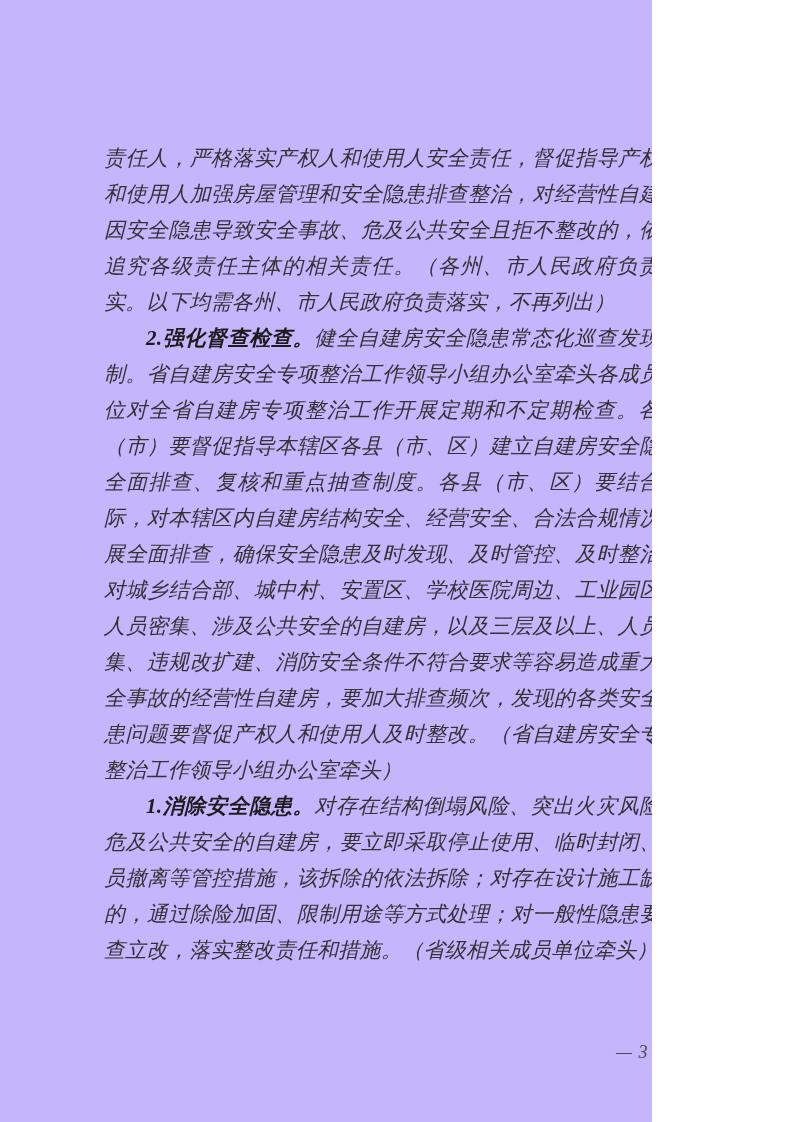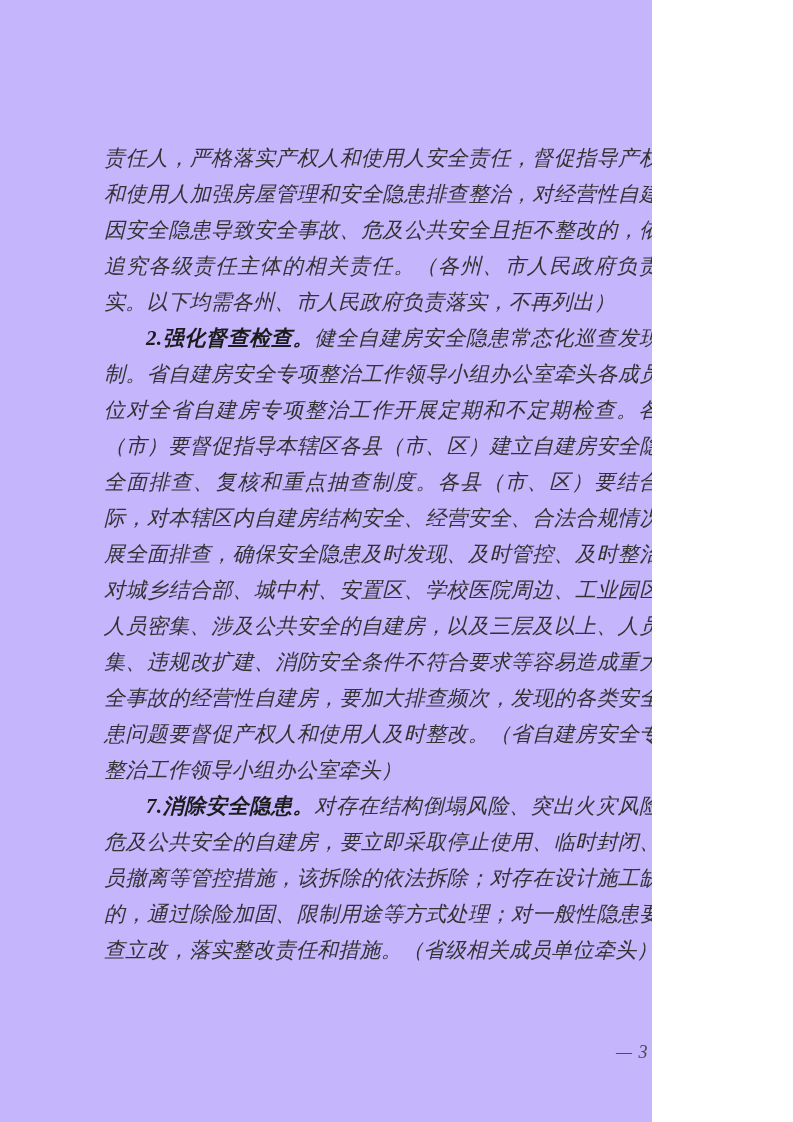--- a/index.html
+++ b/index.html
@@ -56,18 +56,18 @@
 </head>
 <body>
 
 <div class="page">
   <div class="content">
 
     <p class="para"><span>责任人，严格落实产权人和使用人安全责任，督促指导产权人和使用人加强房屋管理和安全隐患排查整治，对经营性自建房因安全隐患导致安全事故、危及公共安全且拒不整改的，依法追究各级责任主体的相关责任。（各州、市人民政府负责落实。以下均需各州、市人民政府负责落实，不再列出）</span></p>
 
     <p class="para indent"><span class="section-heading">2.强化督查检查。</span><span>健全自建房安全隐患常态化巡查发现机制。省自建房安全专项整治工作领导小组办公室牵头各成员单位对全省自建房专项整治工作开展定期和不定期检查。各州（市）要督促指导本辖区各县（市、区）建立自建房安全隐患全面排查、复核和重点抽查制度。各县（市、区）要结合实际，对本辖区内自建房结构安全、经营安全、合法合规情况开展全面排查，确保安全隐患及时发现、及时管控、及时整治；对城乡结合部、城中村、安置区、学校医院周边、工业园区等人员密集、涉及公共安全的自建房，以及三层及以上、人员密集、违规改扩建、消防安全条件不符合要求等容易造成重大安全事故的经营性自建房，要加大排查频次，发现的各类安全隐患问题要督促产权人和使用人及时整改。（省自建房安全专项整治工作领导小组办公室牵头）</span></p>
 
-    <p class="para indent"><span class="section-heading">7.消除安全隐患。</span><span>对存在结构倒塌风险、突出火灾风险、危及公共安全的自建房，要立即采取停止使用、临时封闭、人员撤离等管控措施，该拆除的依法拆除；对存在设计施工缺陷的，通过除险加固、限制用途等方式处理；对一般性隐患要立查立改，落实整改责任和措施。（省级相关成员单位牵头）</span></p>
+    <p class="para indent"><span class="section-heading">1.消除安全隐患。</span><span>对存在结构倒塌风险、突出火灾风险、危及公共安全的自建房，要立即采取停止使用、临时封闭、人员撤离等管控措施，该拆除的依法拆除；对存在设计施工缺陷的，通过除险加固、限制用途等方式处理；对一般性隐患要立查立改，落实整改责任和措施。（省级相关成员单位牵头）</span></p>
 
   </div>
 
   <div class="page-number">— 3 —</div>
 </div>
 
 </body></html>

